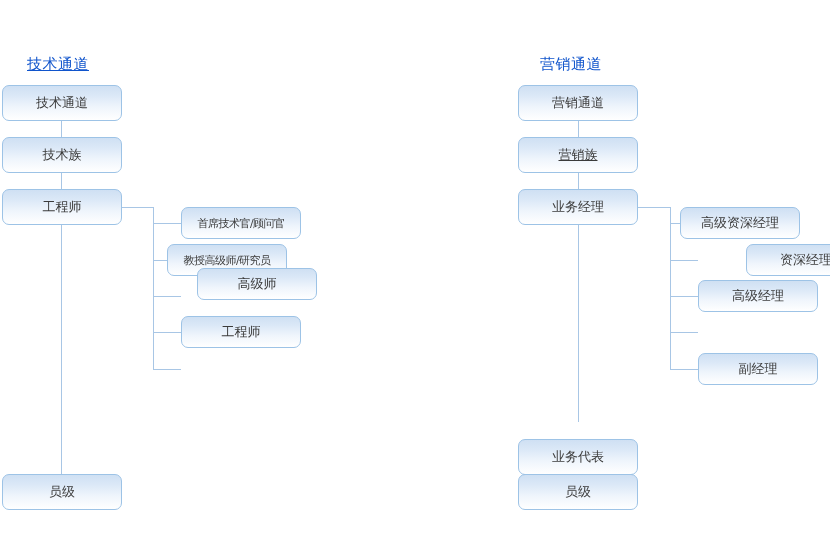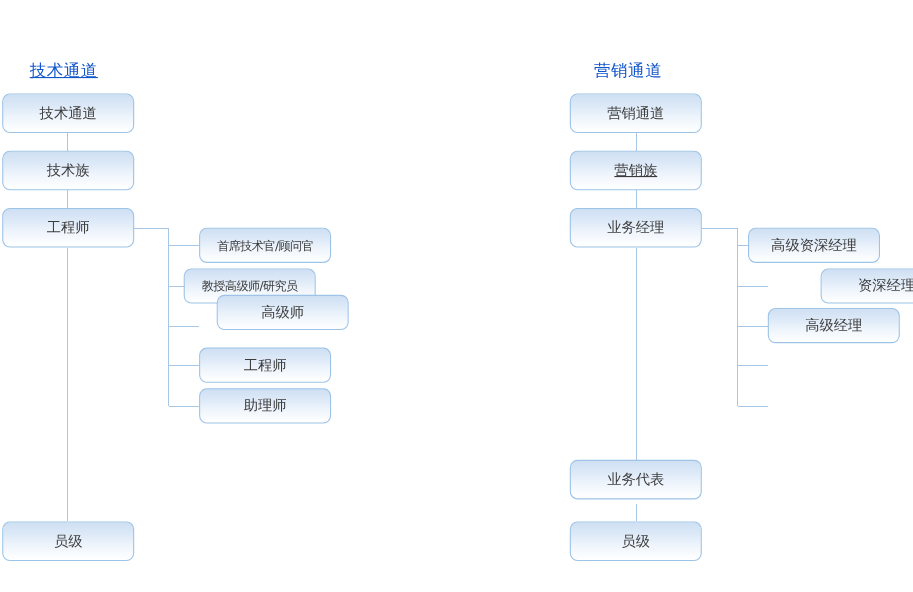--- a/index.html
+++ b/index.html
@@ -90,27 +90,27 @@
 
   <div class="node wide" style="left:2px;  top:85px;">技术通道</div>
   <div class="node wide" style="left:2px;  top:137px;">技术族</div>
   <div class="node wide" style="left:2px;  top:189px;">工程师</div>
   <div class="node wide" style="left:2px;  top:474px;">员级</div>
 
   <div class="node sub tight" style="left:181px; top:207px;">首席技术官/顾问官</div>
   <div class="node sub tight" style="left:167px; top:244px;">教授高级师/研究员</div>
   <div class="node sub" style="left:181px; top:268px;margin-left:16px;">高级师</div>
   <div class="node sub" style="left:181px; top:316px;">工程师</div>
-  <div class="node sub" style="left:181px; top:353px;">助理师</div>
 
   <div class="col-title" style="left:540px; top:55px;">营销通道</div>
 
   <div class="node wide" style="left:518px; top:85px;">营销通道</div>
   <div class="node wide" style="left:518px; top:137px;text-decoration:underline;">营销族</div>
   <div class="node wide" style="left:518px; top:189px;">业务经理</div>
-  <div class="node wide" style="left:518px; top:418px;">业务代表</div>
+  <div class="node wide" style="left:518px; top:439px;">业务代表</div>
   <div class="node wide" style="left:518px; top:474px;">员级</div>
 
   <div class="node sub" style="left:680px; top:207px;">高级资深经理</div>
   <div class="node sub" style="left:698px; top:244px;margin-left:48px;">资深经理</div>
   <div class="node sub" style="left:698px; top:280px;">高级经理</div>
+  <div class="node sub" style="left:698px; top:353px;">副经理</div>
 
 </div>
 
 </body></html>

